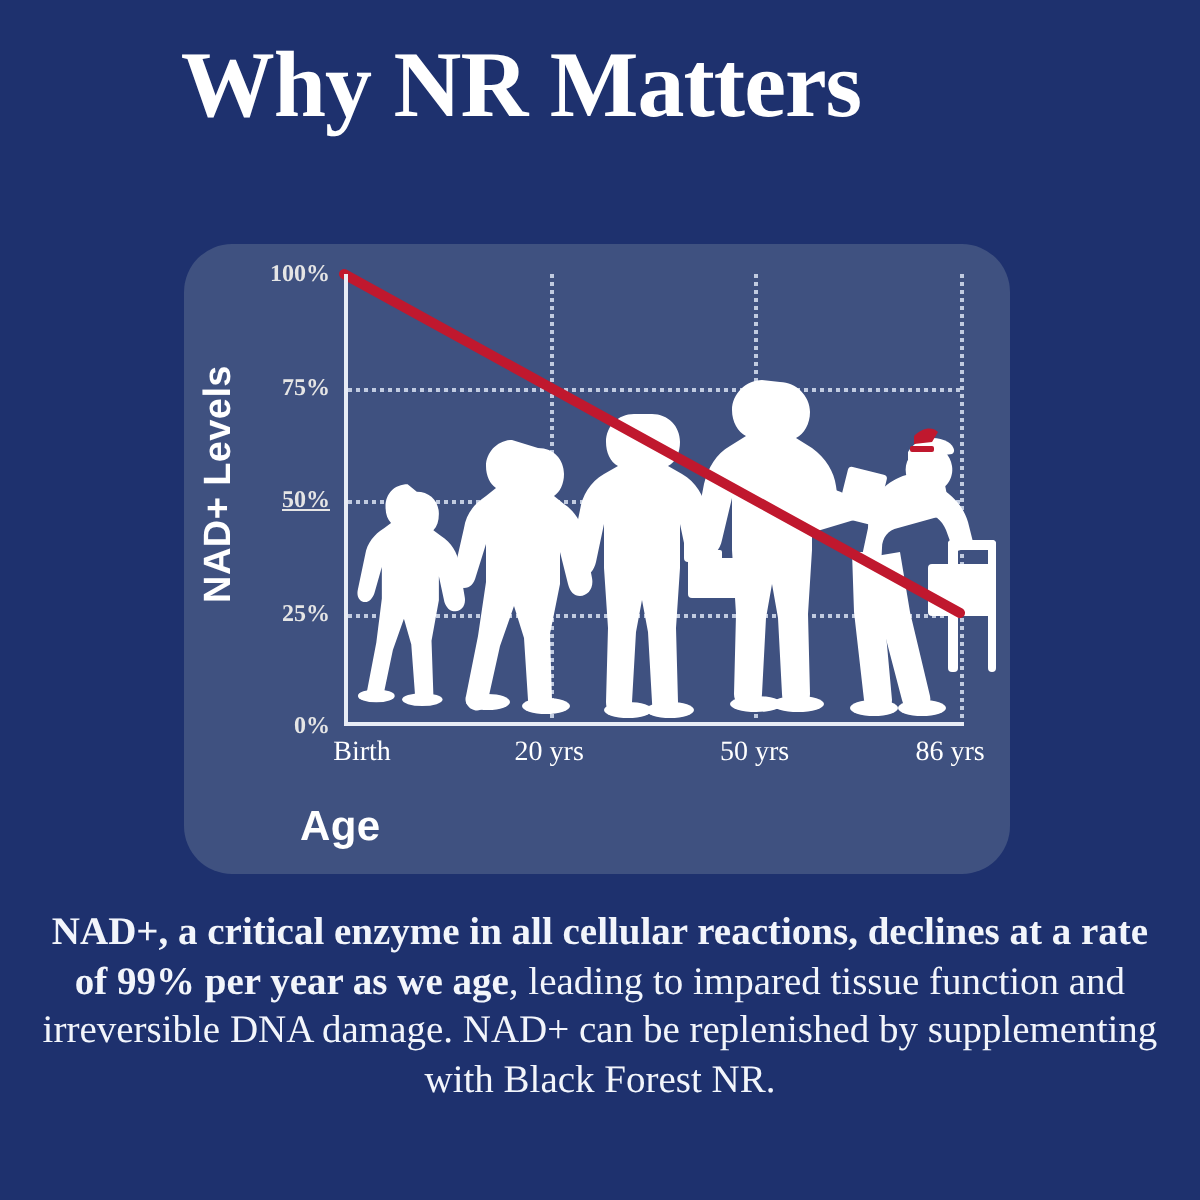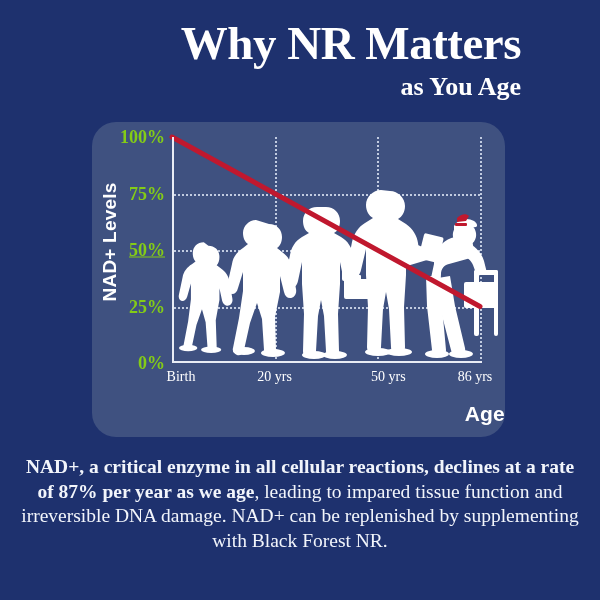--- a/index.html
+++ b/index.html
@@ -7,21 +7,21 @@
     width:600px;height:600px;
     background:#1e316e;
     font-family:"Liberation Sans", sans-serif;
     overflow:hidden;
     position:relative;
   }
 
   
   .title-block{
     position:absolute;left:0;top:18px;width:521px;
-    text-align:right;
+    text-align:center;
   }
   .title-main{
     font-family:"Liberation Serif", serif;
     font-weight:700;
     font-size:47px;
     line-height:50px;
     color:#ffffff;
     letter-spacing:-0.5px;
   }
   .title-sub{
@@ -67,24 +67,24 @@
     position:absolute;top:0;width:0;height:226px;
     border-left:2px dotted #c9d2e6;
     opacity:.95;
   }
 
   .ytick{
     position:absolute;
     right:100%;
     margin-right:7px;
     transform:translateY(-50%);
-    color:#84cc16;
-    font-family:"Liberation Serif", serif;
-    font-weight:700;
-    font-size:18px;
+    color:#e5e5e5;
+    font-family:"Liberation Serif", serif;
+    font-weight:700;
+    font-size:12px;
     white-space:nowrap;
   }
   .xtick{
     position:absolute;
     top:232px;
     transform:translateX(-50%);
     color:#ffffff;
     font-family:"Liberation Serif", serif;
     font-weight:400;
     font-size:14px;
@@ -99,21 +99,21 @@
     color:#ffffff;
     font-family:"Liberation Sans", sans-serif;
     font-weight:700;
     font-size:19px;
     white-space:nowrap;
     letter-spacing:.2px;
   }
   .axis-title-x{
     position:absolute;
     left:0;top:280px;width:413px;
-    text-align:right;
+    text-align:left;
     color:#ffffff;
     font-family:"Liberation Sans", sans-serif;
     font-weight:700;
     font-size:21px;
     letter-spacing:.2px;
   }
   .axis-title-x span{margin-left:58px;}
 
   .figures-svg,.trend-svg{
     position:absolute;left:0;top:0;
@@ -131,21 +131,20 @@
     font-size:19.5px;
     line-height:24.5px;
   }
   .body-copy b{font-weight:700;}
 </style>
 </head>
 <body>
 
 <div class="title-block">
   <div class="title-main">Why NR Matters</div>
-  <div class="title-sub">as You Age</div>
 </div>
 
 <div class="chart-panel">
 
   <div class="axis-title-y">NAD+ Levels</div>
 
   <div class="plot">
 
     <div class="gridline-h" style="top:56.5px;"></div>
     <div class="gridline-h" style="top:113px;"></div>
@@ -224,24 +223,24 @@
     <div class="axis-x-line"></div>
 
     <div class="ytick" style="top:0px;">100%</div>
     <div class="ytick" style="top:56.5px;">75%</div>
     <div class="ytick" style="top:113px;text-decoration:underline;">50%</div>
     <div class="ytick" style="top:169.5px;">25%</div>
     <div class="ytick" style="top:226px;">0%</div>
 
     <div class="xtick" style="left:9px;">Birth</div>
     <div class="xtick" style="left:102.6px;">20 yrs</div>
-    <div class="xtick" style="left:205.3px;margin-left:11px;">50 yrs</div>
+    <div class="xtick" style="left:205.3px;">50 yrs</div>
     <div class="xtick" style="left:303px;">86 yrs</div>
   </div>
 
   <div class="axis-title-x">
     <span>Age</span>
   </div>
 </div>
 
 <div class="body-copy">
-  <b>NAD+, a critical enzyme in all cellular reactions, declines at a rate of 87% per year as we age</b><span>, leading to impared tissue function and irreversible DNA damage. NAD+ can be replenished by supplementing with Black Forest NR.</span>
+  <b>NAD+, a critical enzyme in all cellular reactions, declines at a rate of 99% per year as we age</b><span>, leading to impared tissue function and irreversible DNA damage. NAD+ can be replenished by supplementing with Black Forest NR.</span>
 </div>
 
 </body></html>

